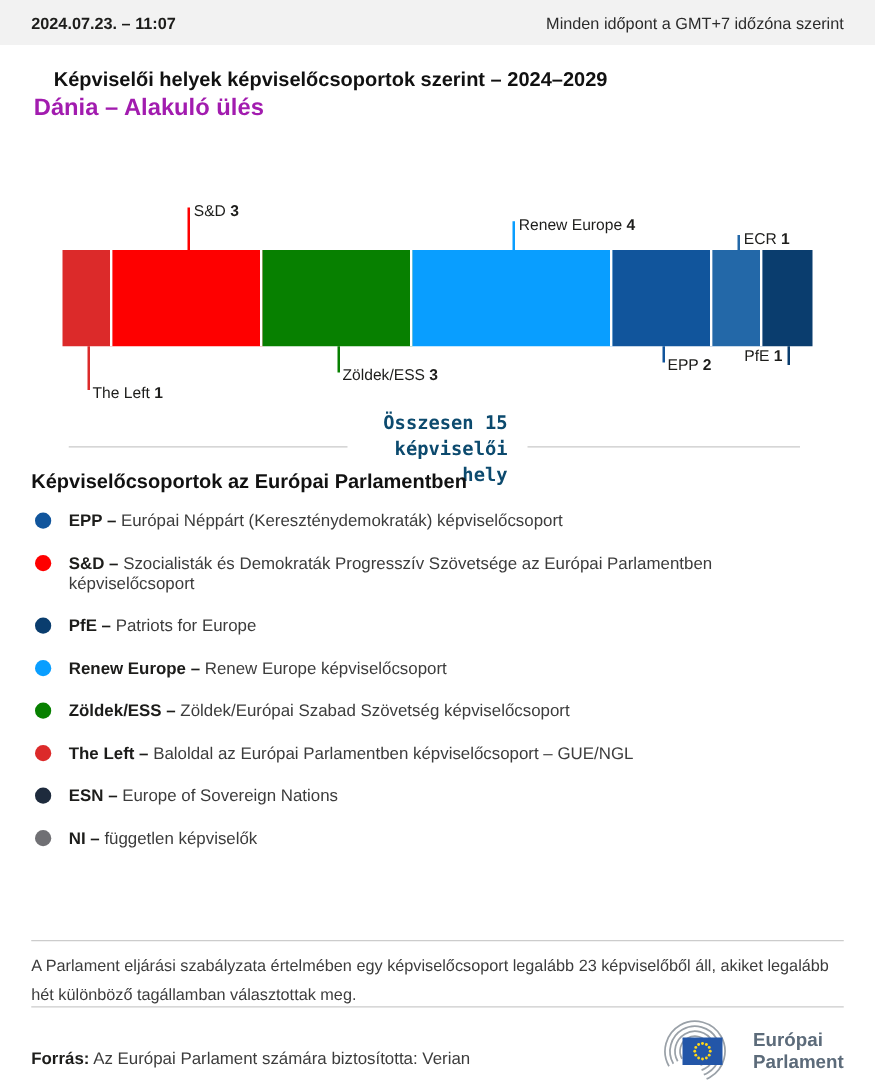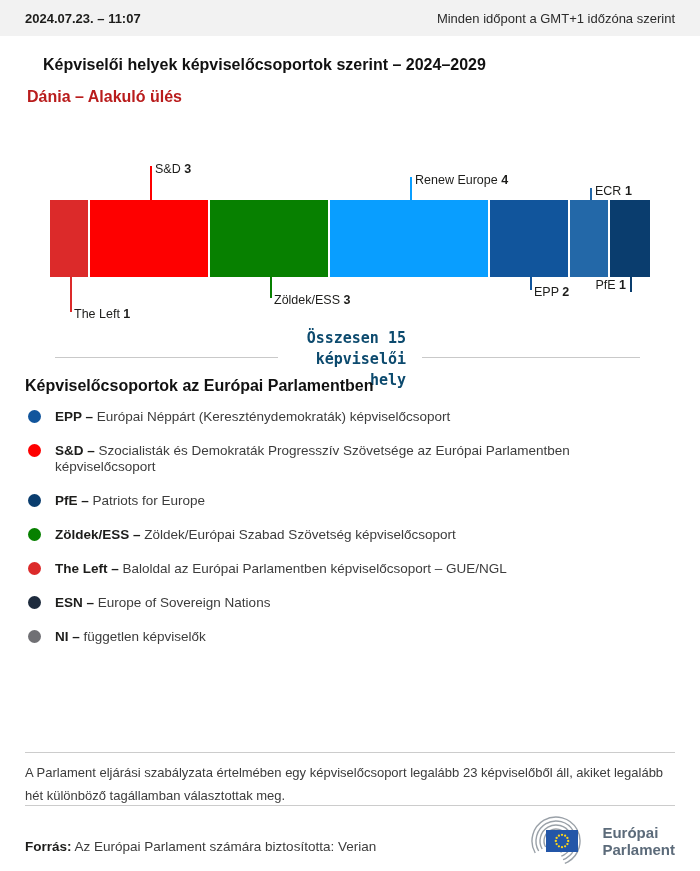--- a/index.html
+++ b/index.html
@@ -11,21 +11,21 @@
   
   .topbar {
     position:absolute; top:0; left:0; width:700px; height:36px;
     background:#f2f2f2; display:flex; align-items:center;
     justify-content:space-between; padding:0 25px; font-size:13px;gap:48px;
   }
   .topbar .dt { font-weight:bold; }
   .topbar .tz { color:#2b2b2b; }
 
   .page-title { position:absolute; left:43px; top:56px; font-size:16px; font-weight:bold; color:#111; }
-  .page-subtitle { position:absolute; left:27px; top:88px; font-size:16px; color:#b91c1c; }
+  .page-subtitle { position:absolute; left:27px; top:76px; font-size:19px; color:#a21caf; }
 
   
   #chart { position:absolute; left:0; top:160px; width:700px; height:175px; }
   #bar { position:absolute; left:50px; top:40px; width:600px; height:77px; display:flex; }
   .seg { height:77px; border-right:2px solid #ffffff; }
   .seg:last-child { border-right:none; }
   .callout-line { position:absolute; width:1.5px; }
   .callout-text { position:absolute; font-size:12.5px; white-space:nowrap; color:#1d1d1b; }
   .callout-text b { font-weight:bold; }
 
@@ -57,21 +57,21 @@
   .footer-src b { color:#1d1d1b;text-align:right; }
 
   .logo { position:absolute; right:25px; top:816px; display:flex; align-items:center; }
   .logo-text { margin-left:8px; font-size:15px; line-height:17px; font-weight:bold; color:#5c6b7a; }
 </style>
 </head>
 <body>
 
 <header class="topbar">
   <span class="dt">2024.07.23. – 11:07</span>
-  <span class="tz">Minden időpont a GMT+1 időzóna szerint</span>
+  <span class="tz">Minden időpont a GMT+7 időzóna szerint</span>
 </header>
 
 <h1 class="page-title">Képviselői helyek képviselőcsoportok szerint – 2024–2029</h1>
 <h2 class="page-subtitle">Dánia – Alakuló ülés</h2>
 
 <div id="chart">
   <div id="bar">
       <div class="seg" style="width: 40px; background: rgb(220, 42, 42);"></div>
       <div class="seg" style="width: 120px; background: rgb(254, 0, 0);"></div>
       <div class="seg" style="width: 120px; background: rgb(7, 128, 0);"></div>
@@ -109,20 +109,24 @@
       <span class="dot" style="background: rgb(17, 85, 156);"></span>
       <span class="txt"><b>EPP – </b>Európai Néppárt (Kereszténydemokraták) képviselőcsoport</span>
     </li>
     <li>
       <span class="dot" style="background: rgb(254, 0, 0);"></span>
       <span class="txt"><b>S&amp;D – </b>Szocialisták és Demokraták Progresszív Szövetsége az Európai Parlamentben képviselőcsoport</span>
     </li>
     <li>
       <span class="dot" style="background: rgb(10, 61, 110);"></span>
       <span class="txt"><b>PfE – </b>Patriots for Europe</span>
+    </li>
+    <li>
+      <span class="dot" style="background: rgb(9, 158, 255);"></span>
+      <span class="txt"><b>Renew Europe – </b>Renew Europe képviselőcsoport</span>
     </li>
     <li>
       <span class="dot" style="background: rgb(7, 128, 0);"></span>
       <span class="txt"><b>Zöldek/ESS – </b>Zöldek/Európai Szabad Szövetség képviselőcsoport</span>
     </li>
     <li>
       <span class="dot" style="background: rgb(220, 42, 42);"></span>
       <span class="txt"><b>The Left – </b>Baloldal az Európai Parlamentben képviselőcsoport – GUE/NGL</span>
     </li>
     <li>

